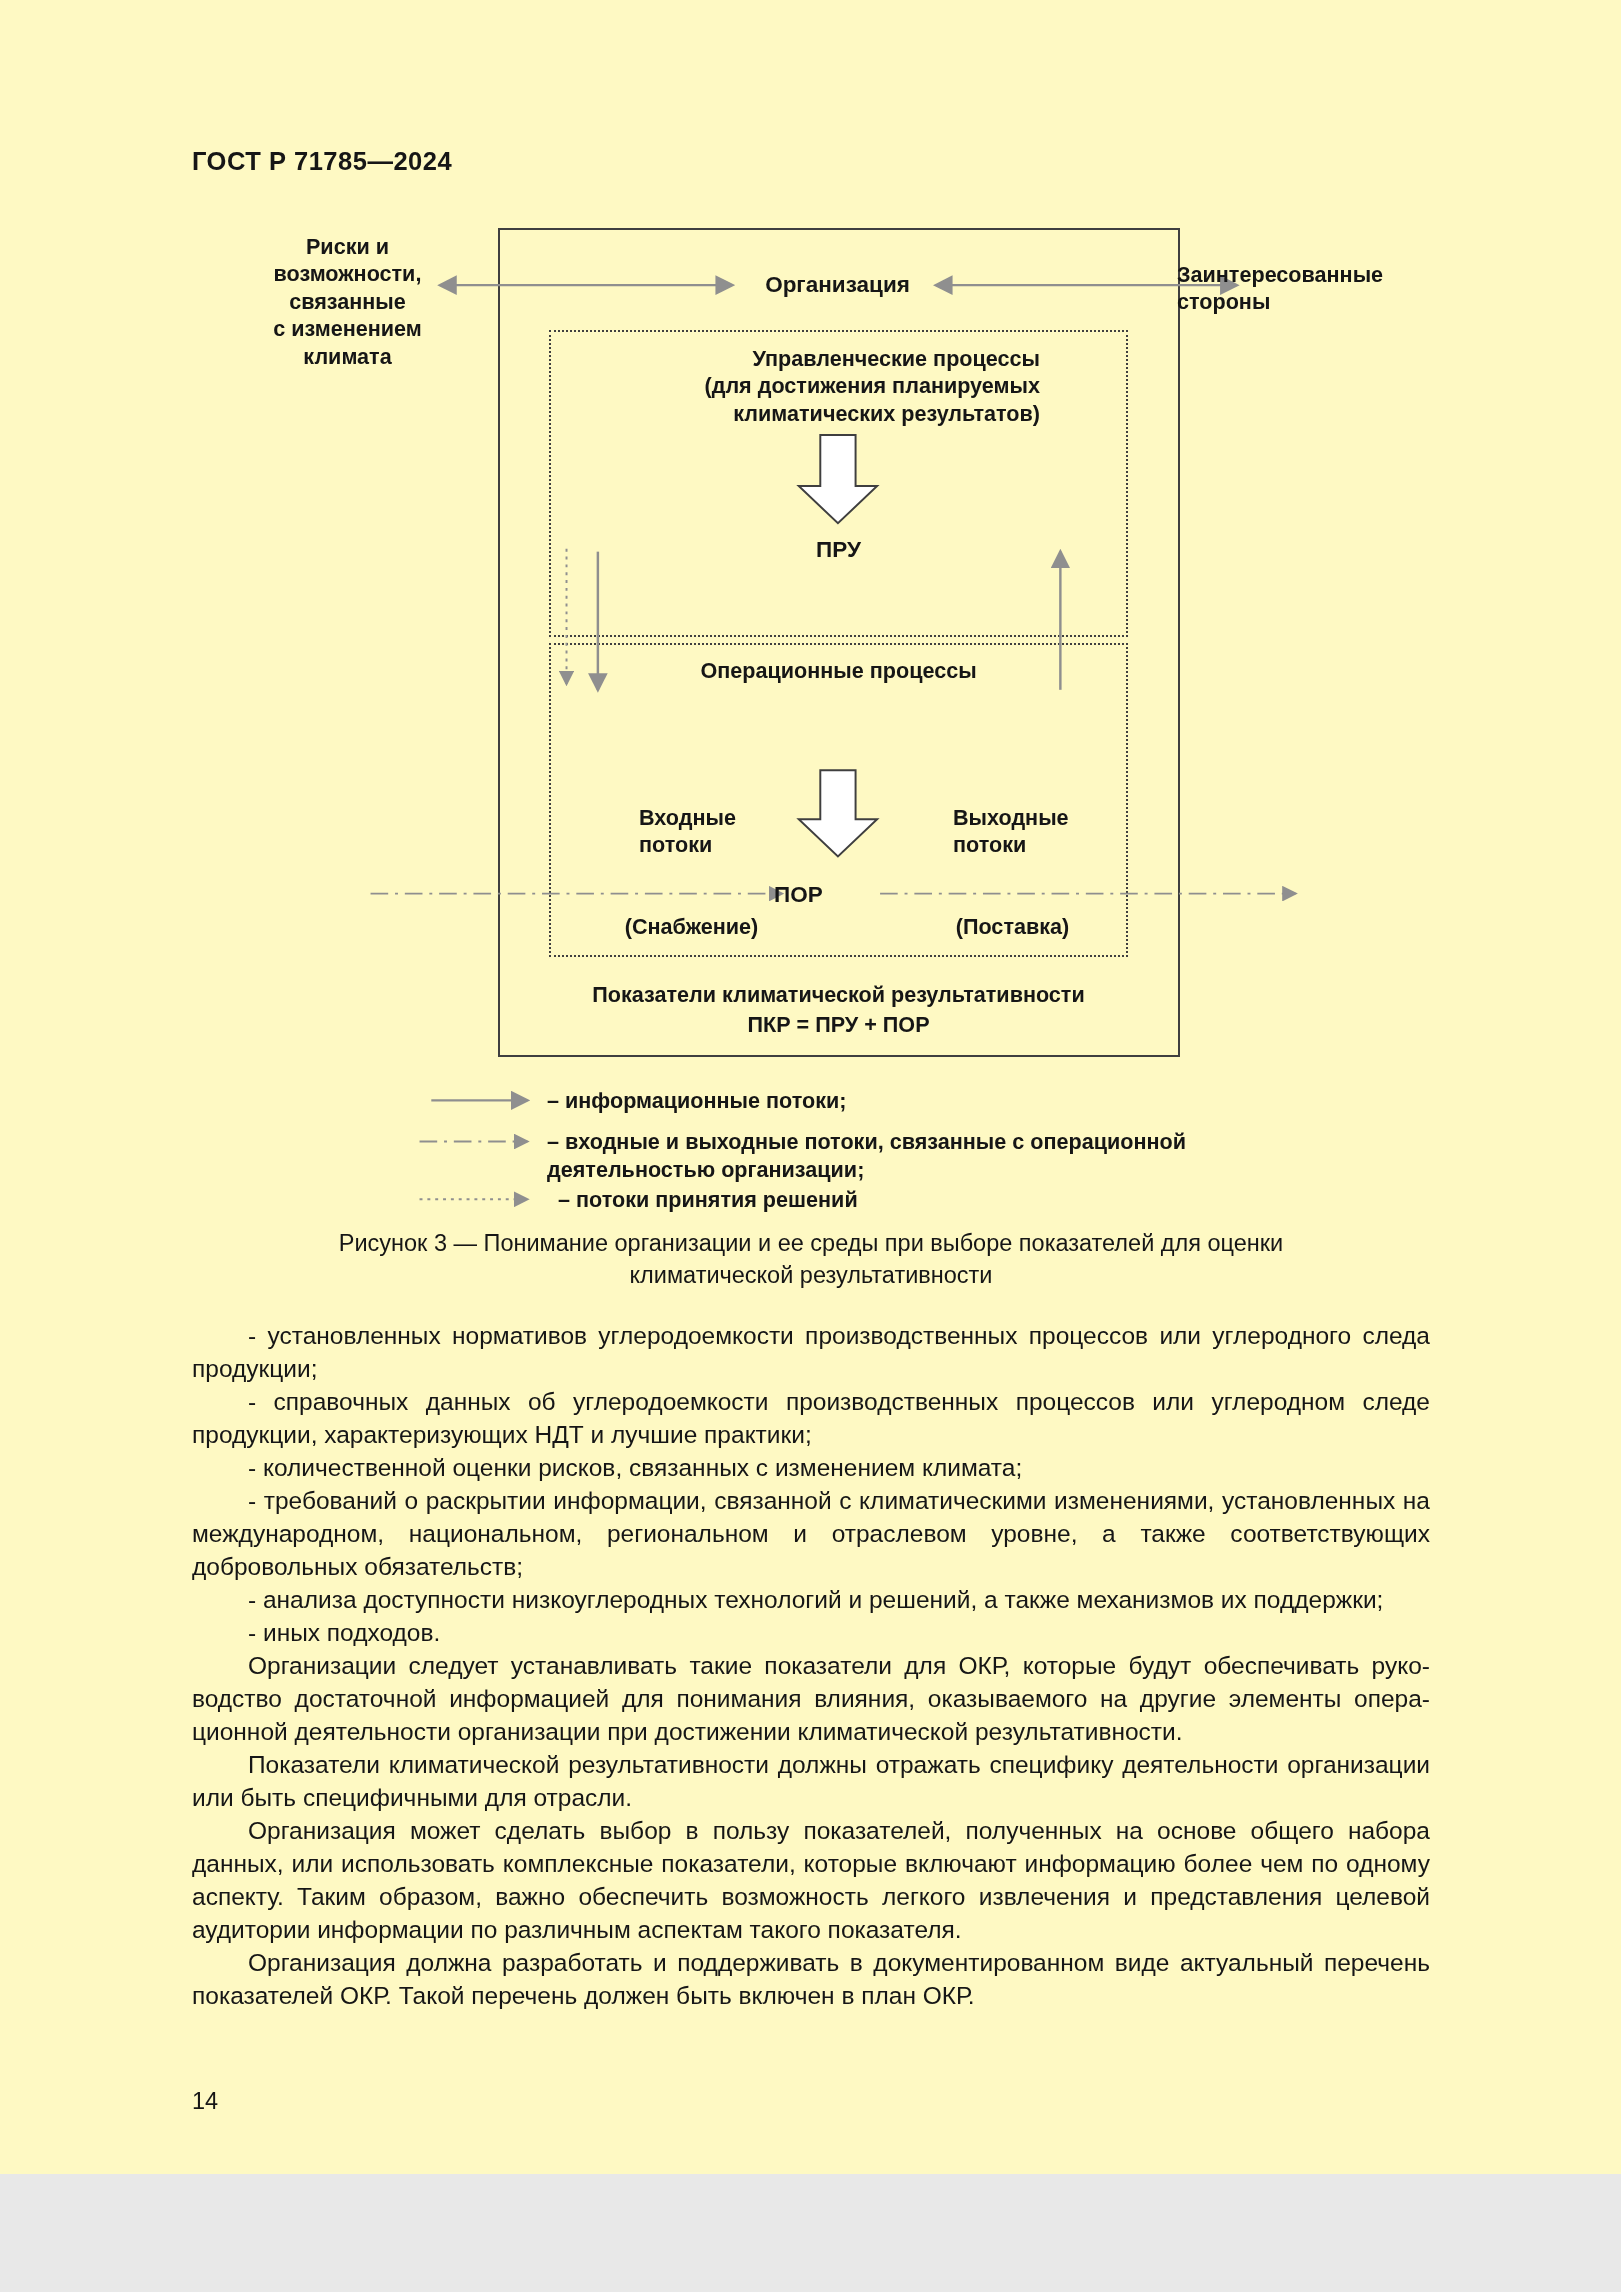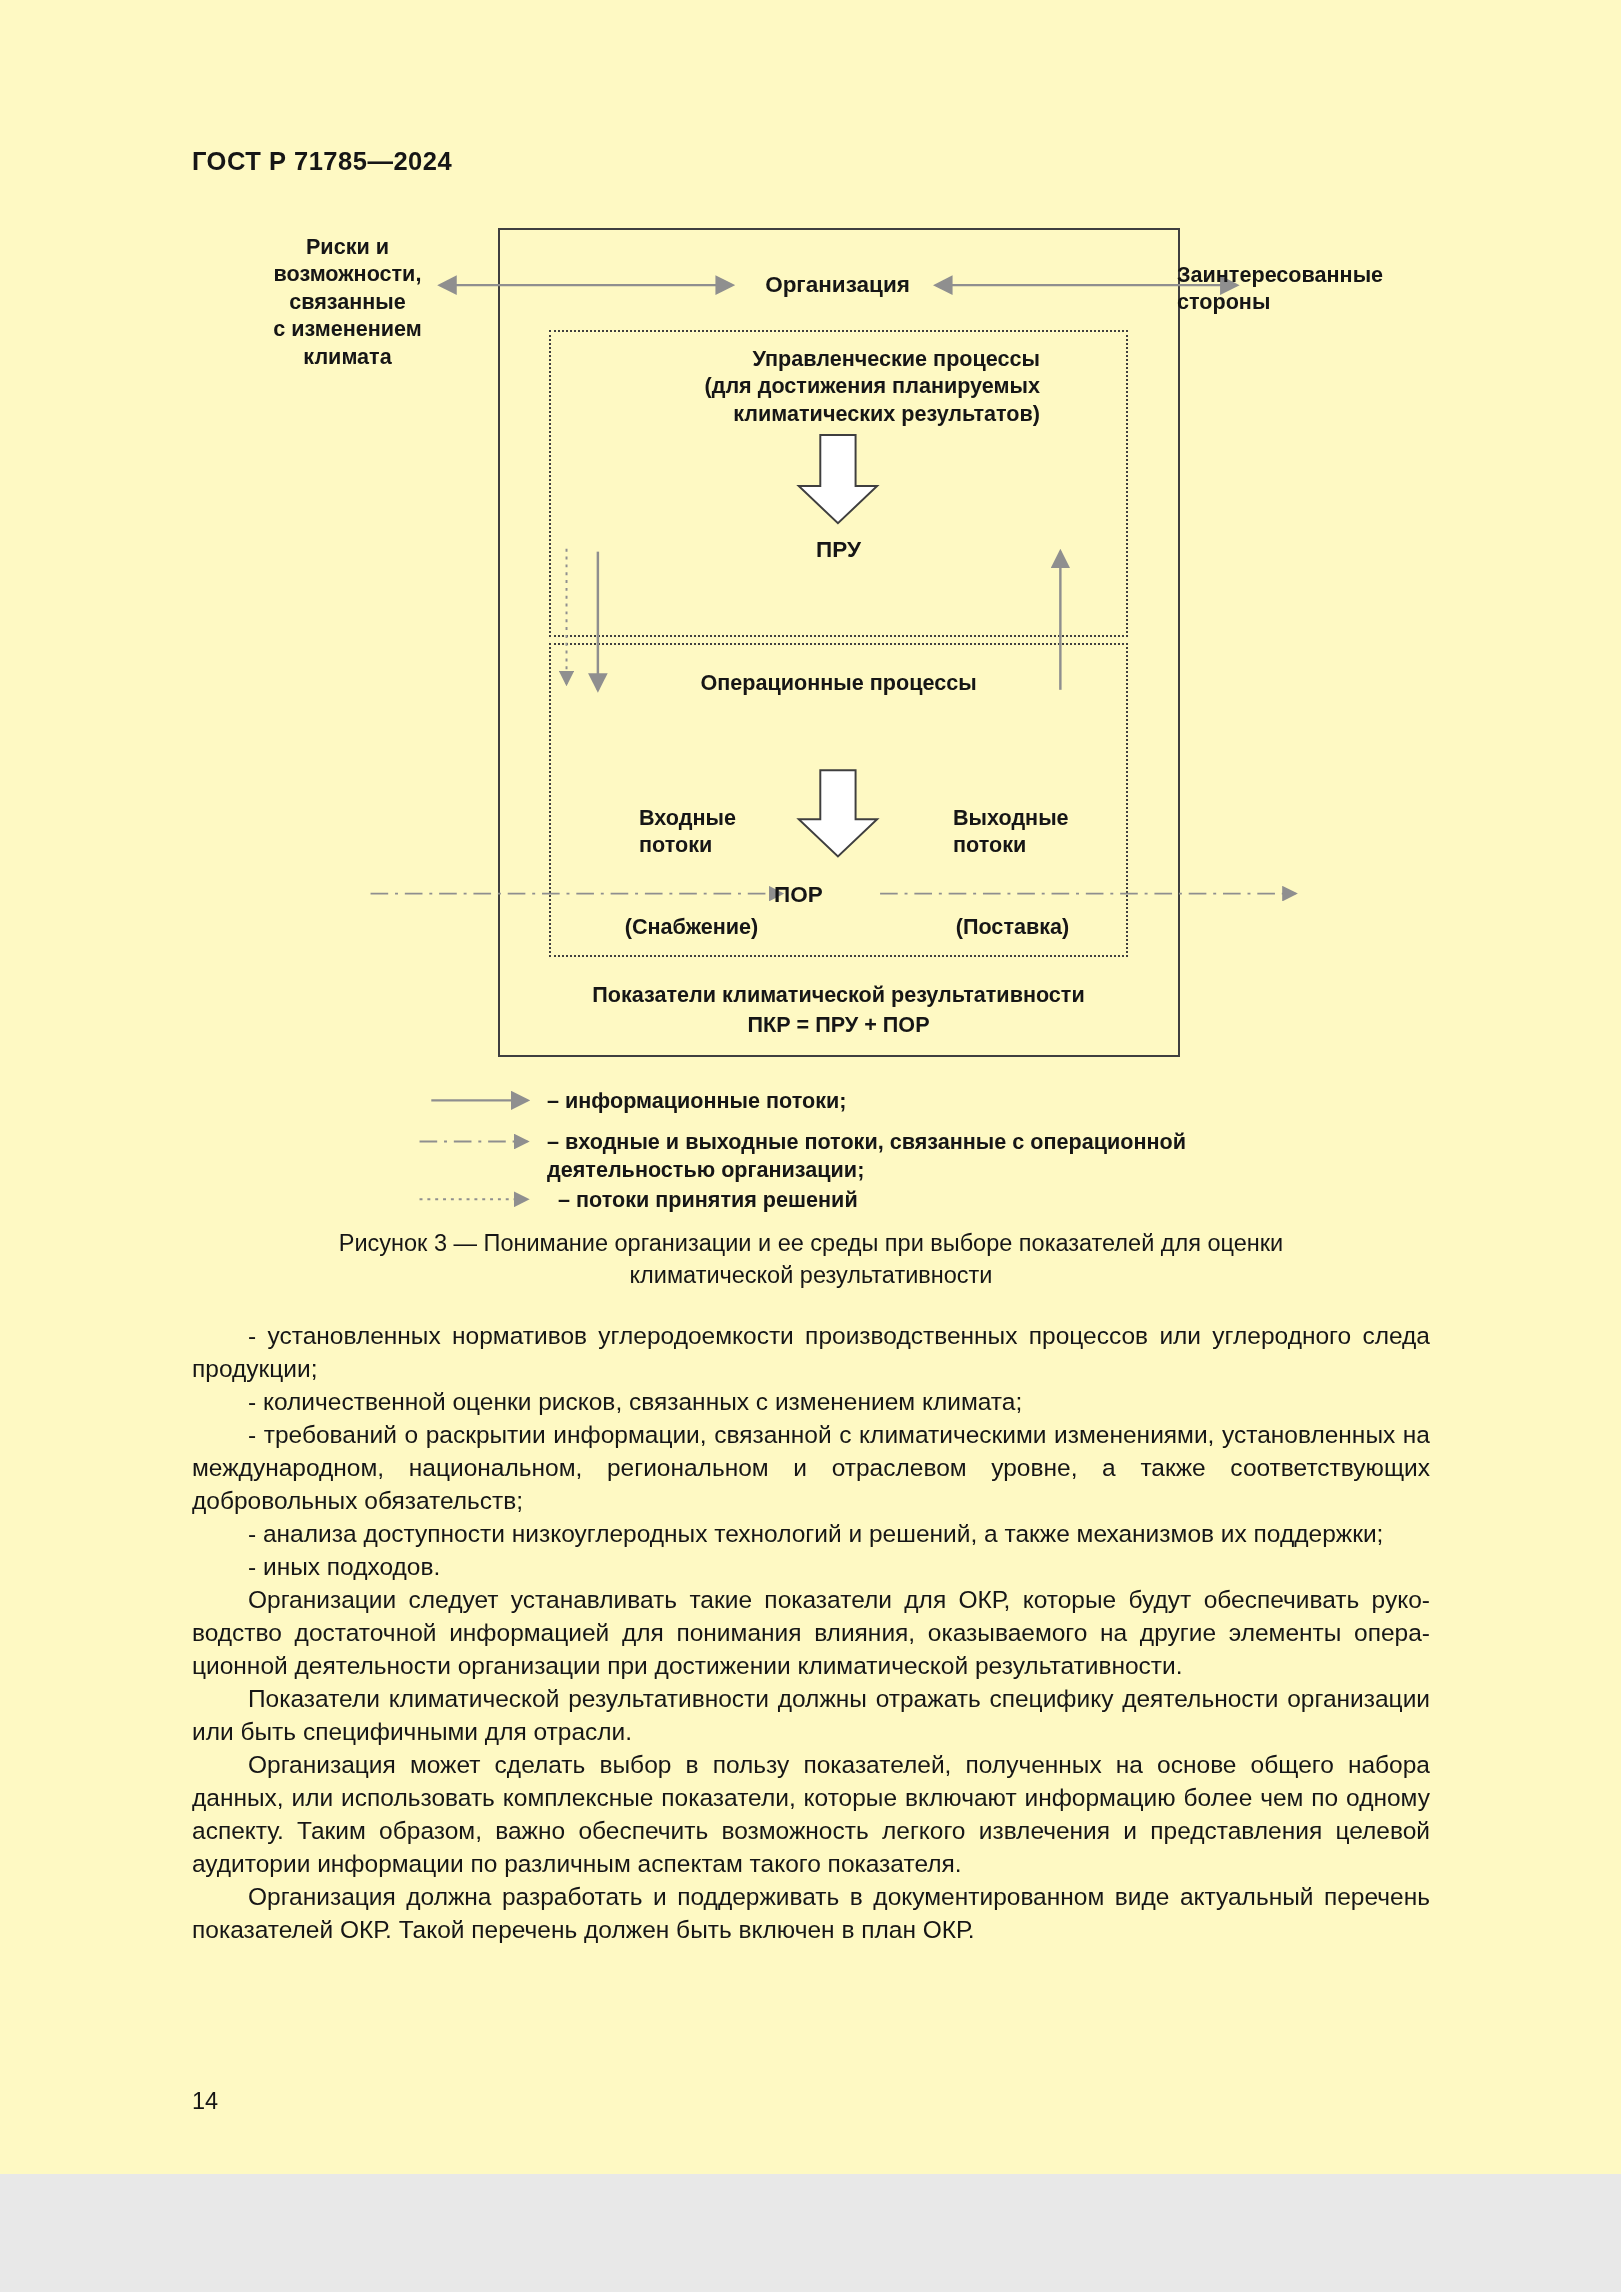--- a/index.html
+++ b/index.html
@@ -28,21 +28,21 @@
   .main-box { left:498px; top:228px; width:682px; height:829px; border:2px solid #3f3f3f; background:transparent; }
   .dotted-box { border:2px dotted #3f3f3f; background:transparent; }
   .mgmt-box { left:549px; top:330px; width:579px; height:307px; }
   .ops-box  { left:549px; top:643px; width:579px; height:314px; }
 
   .left-label  { left:257px;  top:233px; width:181px; text-align:center; }
   .right-label { left:1177px; top:261px; width:245px; }
   .org-label   { left:718px;  top:271px; width:239px; text-align:center; font-size:22.5px; }
   .mgmt-title  { left:637px;  top:345px; width:403px; text-align:right; }
   .pru-label   { left:765px;  top:536px; width:147px; text-align:center; font-size:22.5px; }
-  .ops-title   { left:637px;  top:657px; width:403px; text-align:center;margin-top:12px; }
+  .ops-title   { left:637px;  top:657px; width:403px; text-align:center; }
   .input-label  { left:639px; top:804px; }
   .output-label { left:953px; top:804px; }
   .por-label    { left:774px; top:881px; width:127px; text-align:left; font-size:22.5px; }
   .supply-label   { left:608px; top:913px; width:167px; text-align:center; }
   .delivery-label { left:929px; top:913px; width:167px; text-align:center; }
   .indicators { left:549px; top:980px; width:579px; text-align:center; line-height:30px; }
 
   .legend-label { font-size:21.6px; font-weight:bold; line-height:28px; }
   .legend-1 { left:547px; top:1087px; }
   .legend-2 { left:547px; top:1128px; width:686px; }
@@ -148,20 +148,21 @@
 
     <div class="abs legend-label legend-1">– информационные потоки;</div>
     <div class="abs legend-label legend-2">– входные и выходные потоки, связанные с операционной деятельностью организации;</div>
     <div class="abs legend-label legend-3">– потоки принятия решений</div>
 
     <div class="abs caption">Рисунок 3 — Понимание организации и ее среды при выборе показателей для оценки климатической результативности</div>
   </div>
 
   <div class="abs body-text">
     <p>- установленных нормативов углеродоемкости производственных процессов или углеродного следа продукции;</p>
+    <p>- справочных данных об углеродоемкости производственных процессов или углеродном следе продукции, характеризующих НДТ и лучшие практики;</p>
     <p>- количественной оценки рисков, связанных с изменением климата;</p>
     <p>- требований о раскрытии информации, связанной с климатическими изменениями, установлен­ных на международном, национальном, региональном и отраслевом уровне, а также соответствующих добровольных обязательств;</p>
     <p>- анализа доступности низкоуглеродных технологий и решений, а также механизмов их под­держки;</p>
     <p>- иных подходов.</p>
     <p>Организации следует устанавливать такие показатели для ОКР, которые будут обеспечивать руко­водство достаточной информацией для понимания влияния, оказываемого на другие элементы опера­ционной деятельности организации при достижении климатической результативности.</p>
     <p>Показатели климатической результативности должны отражать специфику деятельности органи­зации или быть специфичными для отрасли.</p>
     <p>Организация может сделать выбор в пользу показателей, полученных на основе общего набо­ра данных, или использовать комплексные показатели, которые включают информацию более чем по одному аспекту. Таким образом, важно обеспечить возможность легкого извлечения и представления целевой аудитории информации по различным аспектам такого показателя.</p>
     <p>Организация должна разработать и поддерживать в документированном виде актуальный пере­чень показателей ОКР. Такой перечень должен быть включен в план ОКР.</p>
   </div>
 

